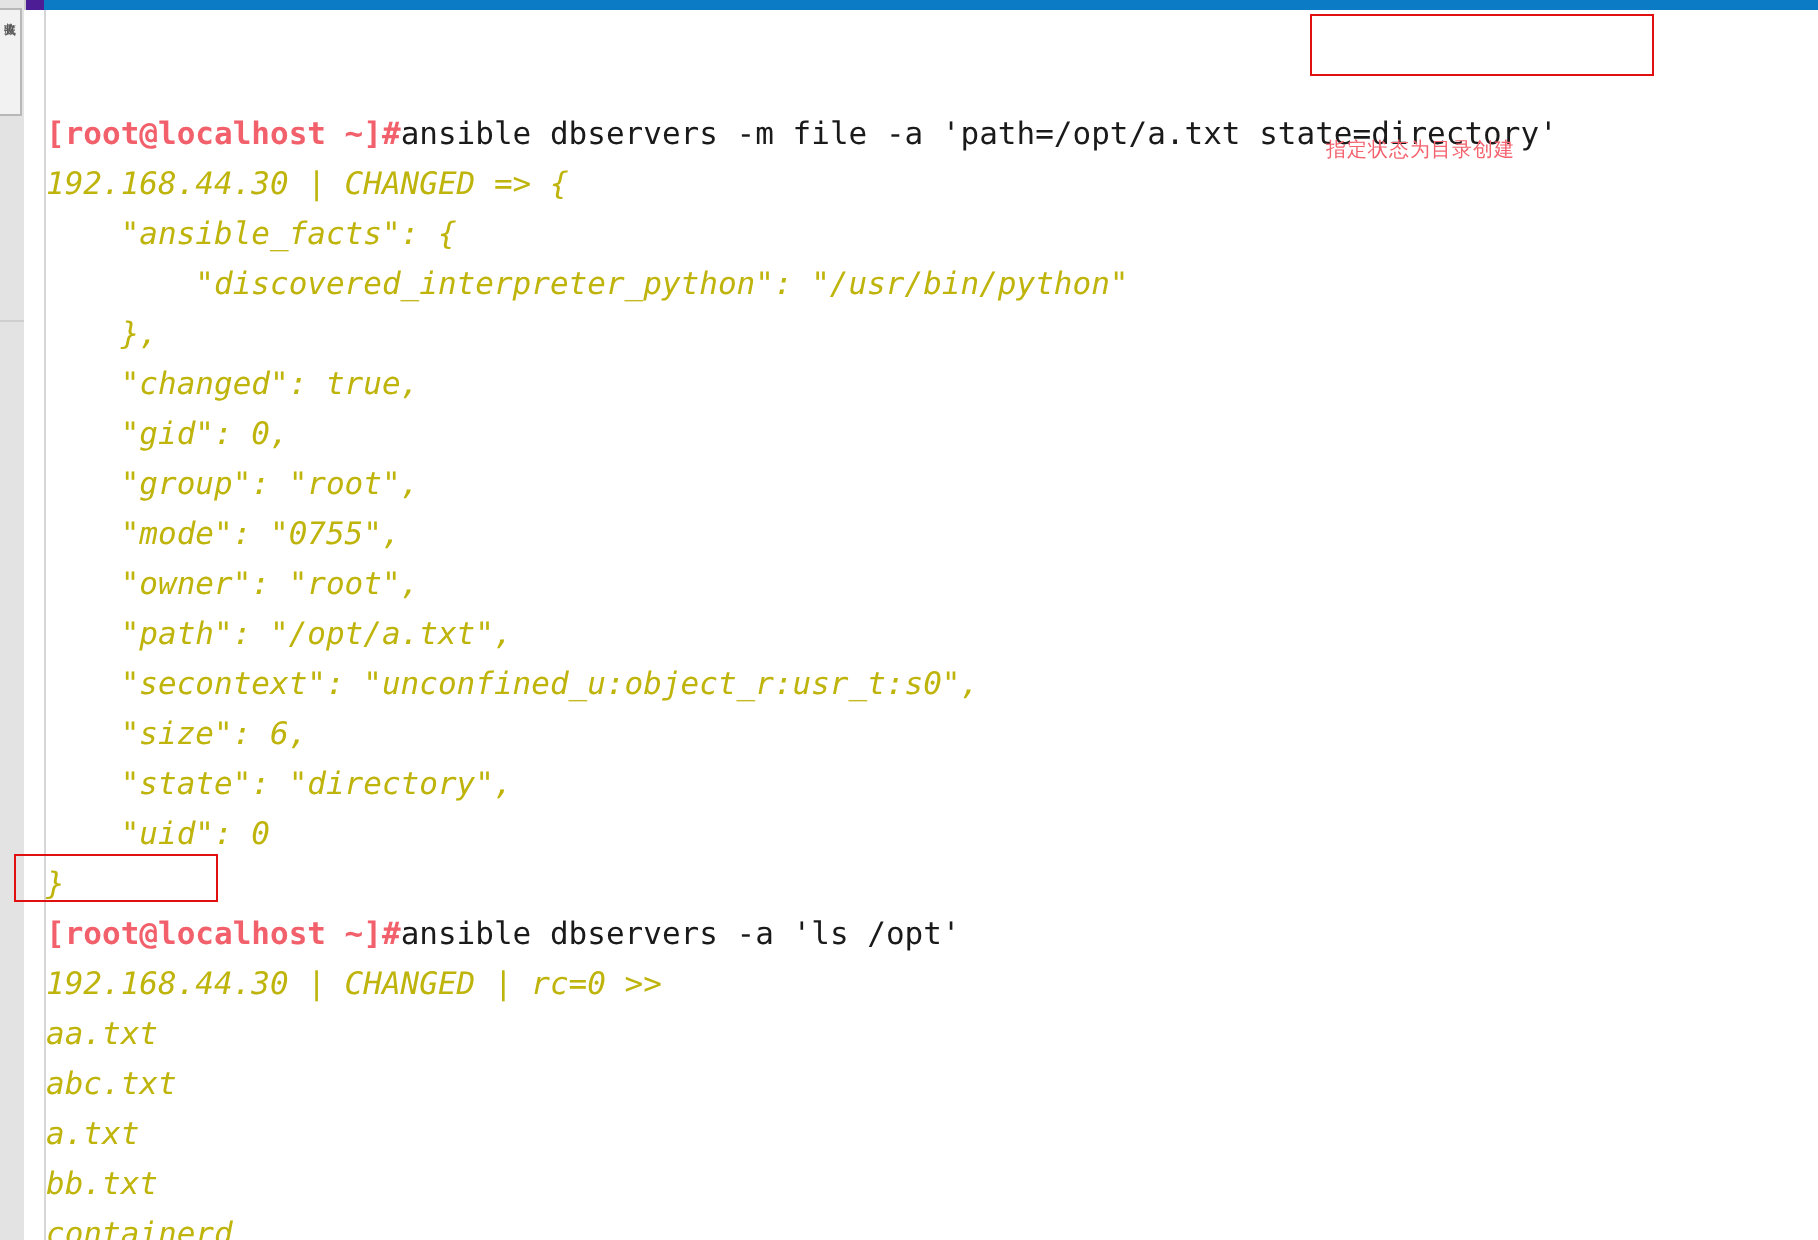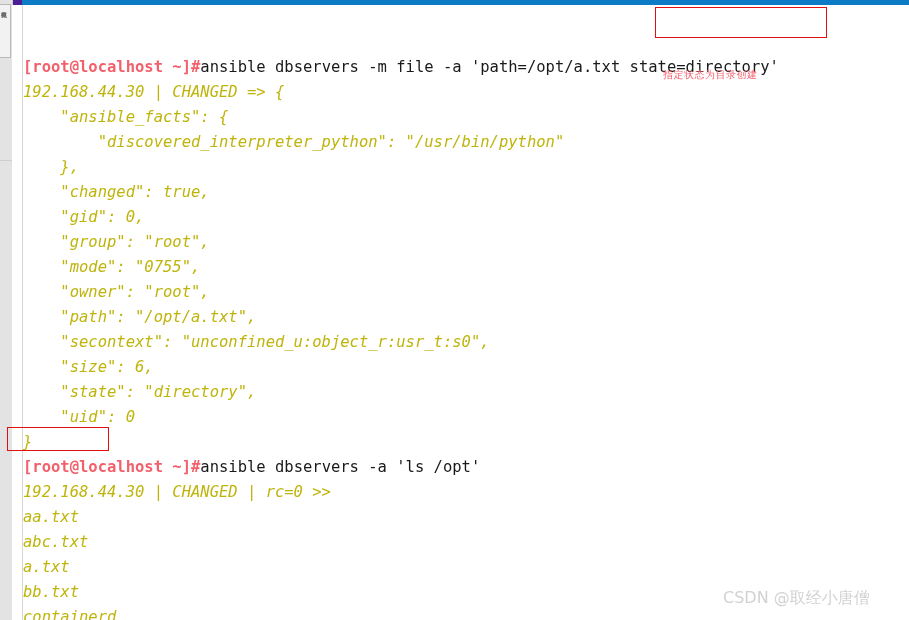--- a/index.html
+++ b/index.html
@@ -173,15 +173,14 @@
 
   <div class="terminal">
     <div id="lines-host"><div class="line" id="cmd-1"><span class="prompt">[root@localhost ~]#</span><span class="cmd">ansible dbservers -m file -a 'path=/opt/a.txt state=directory'</span></div><div class="line" id="out-1"><span class="olive">192.168.44.30 | CHANGED =&gt; {</span></div><div class="line" id="out-2"><span class="olive">    "ansible_facts": {</span></div><div class="line" id="out-3"><span class="olive">        "discovered_interpreter_python": "/usr/bin/python"</span></div><div class="line" id="out-4"><span class="olive">    },</span></div><div class="line" id="out-5"><span class="olive">    "changed": true,</span></div><div class="line" id="out-6"><span class="olive">    "gid": 0,</span></div><div class="line" id="out-7"><span class="olive">    "group": "root",</span></div><div class="line" id="out-8"><span class="olive">    "mode": "0755",</span></div><div class="line" id="out-9"><span class="olive">    "owner": "root",</span></div><div class="line" id="out-10"><span class="olive">    "path": "/opt/a.txt",</span></div><div class="line" id="out-11"><span class="olive">    "secontext": "unconfined_u:object_r:usr_t:s0",</span></div><div class="line" id="out-12"><span class="olive">    "size": 6,</span></div><div class="line" id="out-13"><span class="olive">    "state": "directory",</span></div><div class="line" id="out-14"><span class="olive">    "uid": 0</span></div><div class="line" id="out-15"><span class="olive">}</span></div><div class="line" id="cmd-2"><span class="prompt">[root@localhost ~]#</span><span class="cmd">ansible dbservers -a 'ls /opt'</span></div><div class="line" id="out-16"><span class="olive">192.168.44.30 | CHANGED | rc=0 &gt;&gt;</span></div><div class="line" id="out-17"><span class="olive">aa.txt</span></div><div class="line" id="out-18"><span class="olive">abc.txt</span></div><div class="line" id="out-19"><span class="olive">a.txt</span></div><div class="line" id="out-20"><span class="olive">bb.txt</span></div><div class="line" id="out-21"><span class="olive">containerd</span></div></div>
   </div>
 
   <div class="hl-box" id="box-state"></div>
   <div class="hl-box" id="box-atxt"></div>
 
   <div class="annotation">指定状态为目录创建</div>
 
-  <div class="watermark">CSDN @取经小唐僧</div>
 
 </div>
 
 </body></html>

